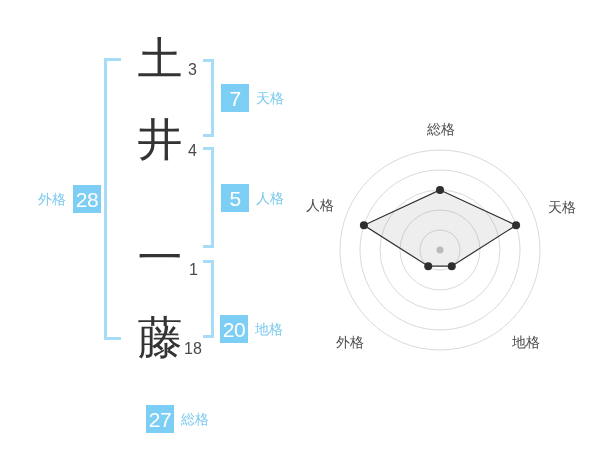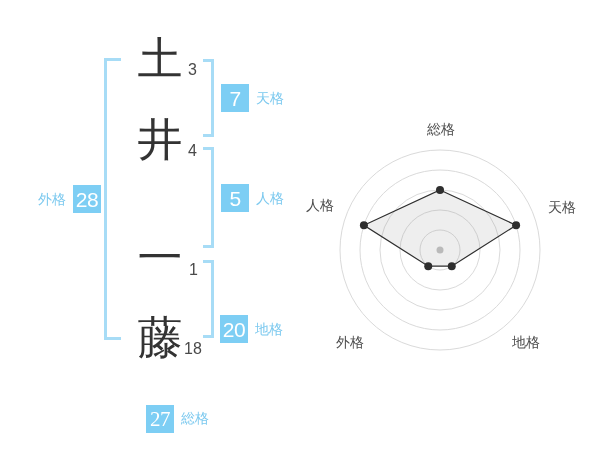--- a/index.html
+++ b/index.html
@@ -27,21 +27,21 @@
   .kaku-badge{
     width:28px;height:28px;background:#7DCEF4;color:#fff;
     display:flex;align-items:center;justify-content:center;
     font-size:21px;line-height:1;letter-spacing:-0.5px;
   }
   .kaku-label{font-size:14px;color:#7CC9EF;line-height:1;}
   .kaku.k-ten{left:221px;top:84px;}
   .kaku.k-jin{left:221px;top:184px;}
   .kaku.k-chi{left:220px;top:287px;margin-top:28px;}
   .kaku.k-gai{left:38px;top:185px;}
-  .kaku.k-sou{left:146px;top:405px;font-family:Liberation Serif, serif;}
+  .kaku.k-sou{left:146px;top:405px;}
   
   .radar{position:absolute;left:300px;top:110px;width:300px;height:250px;}
 </style>
 </head>
 <body>
 
 <div class="screen">
 
   <div class="bracket left-open"></div>
 

